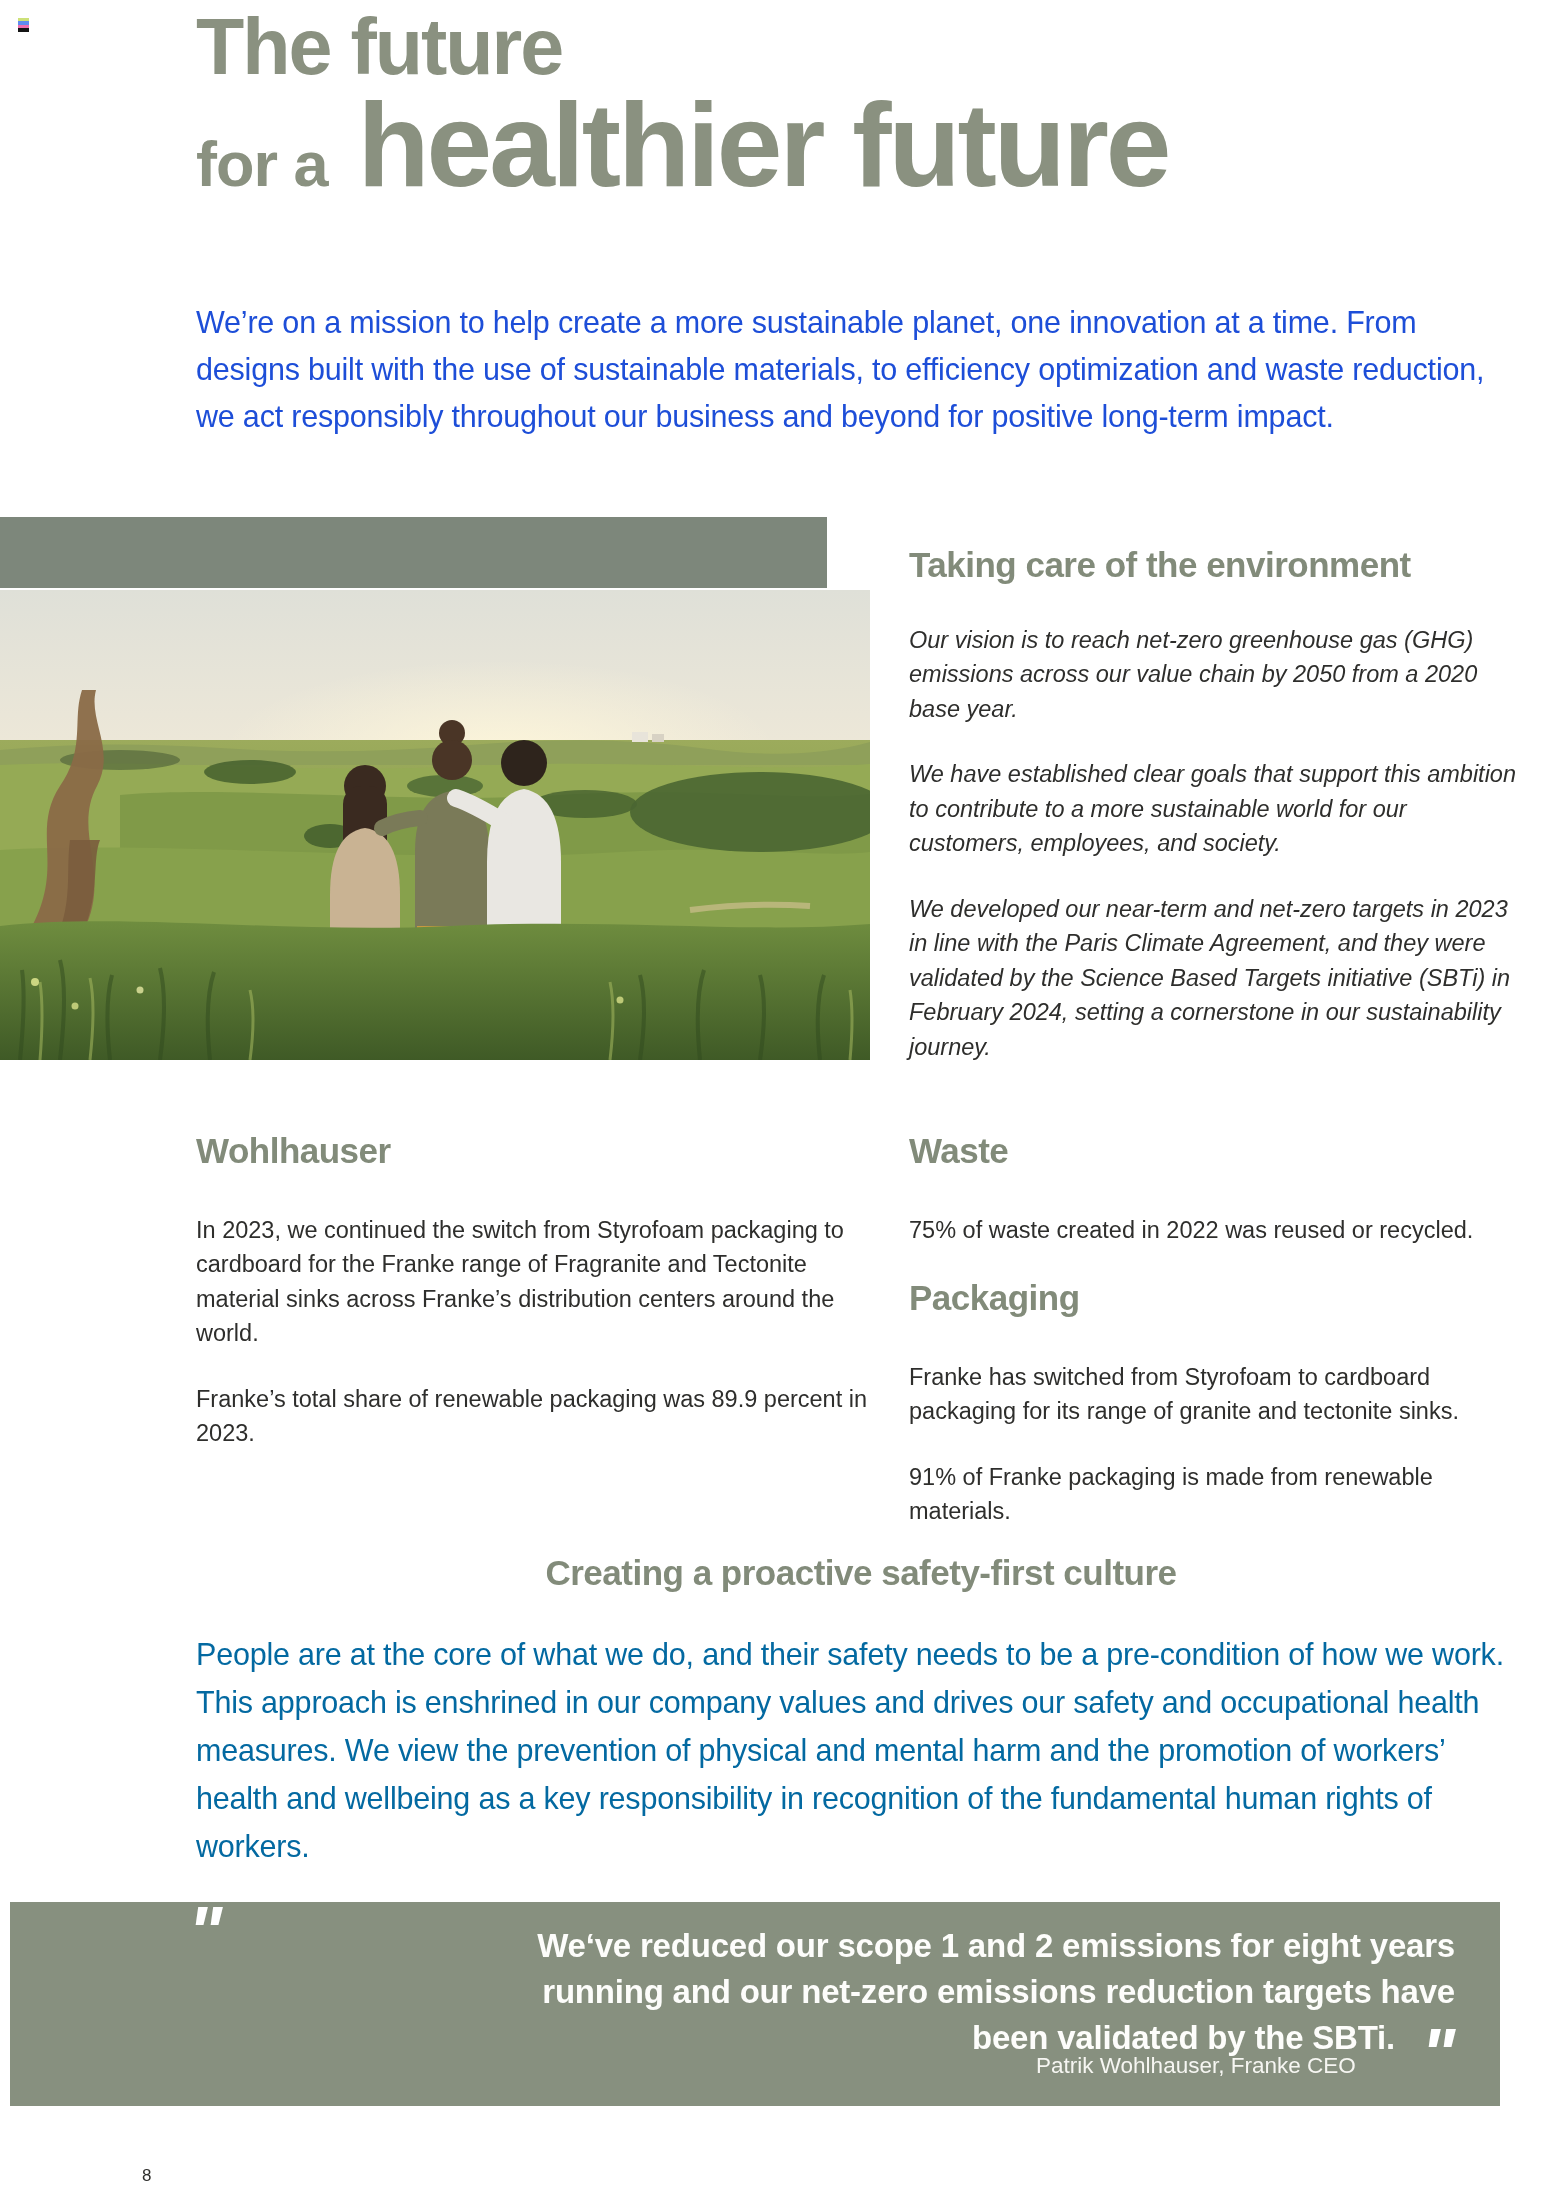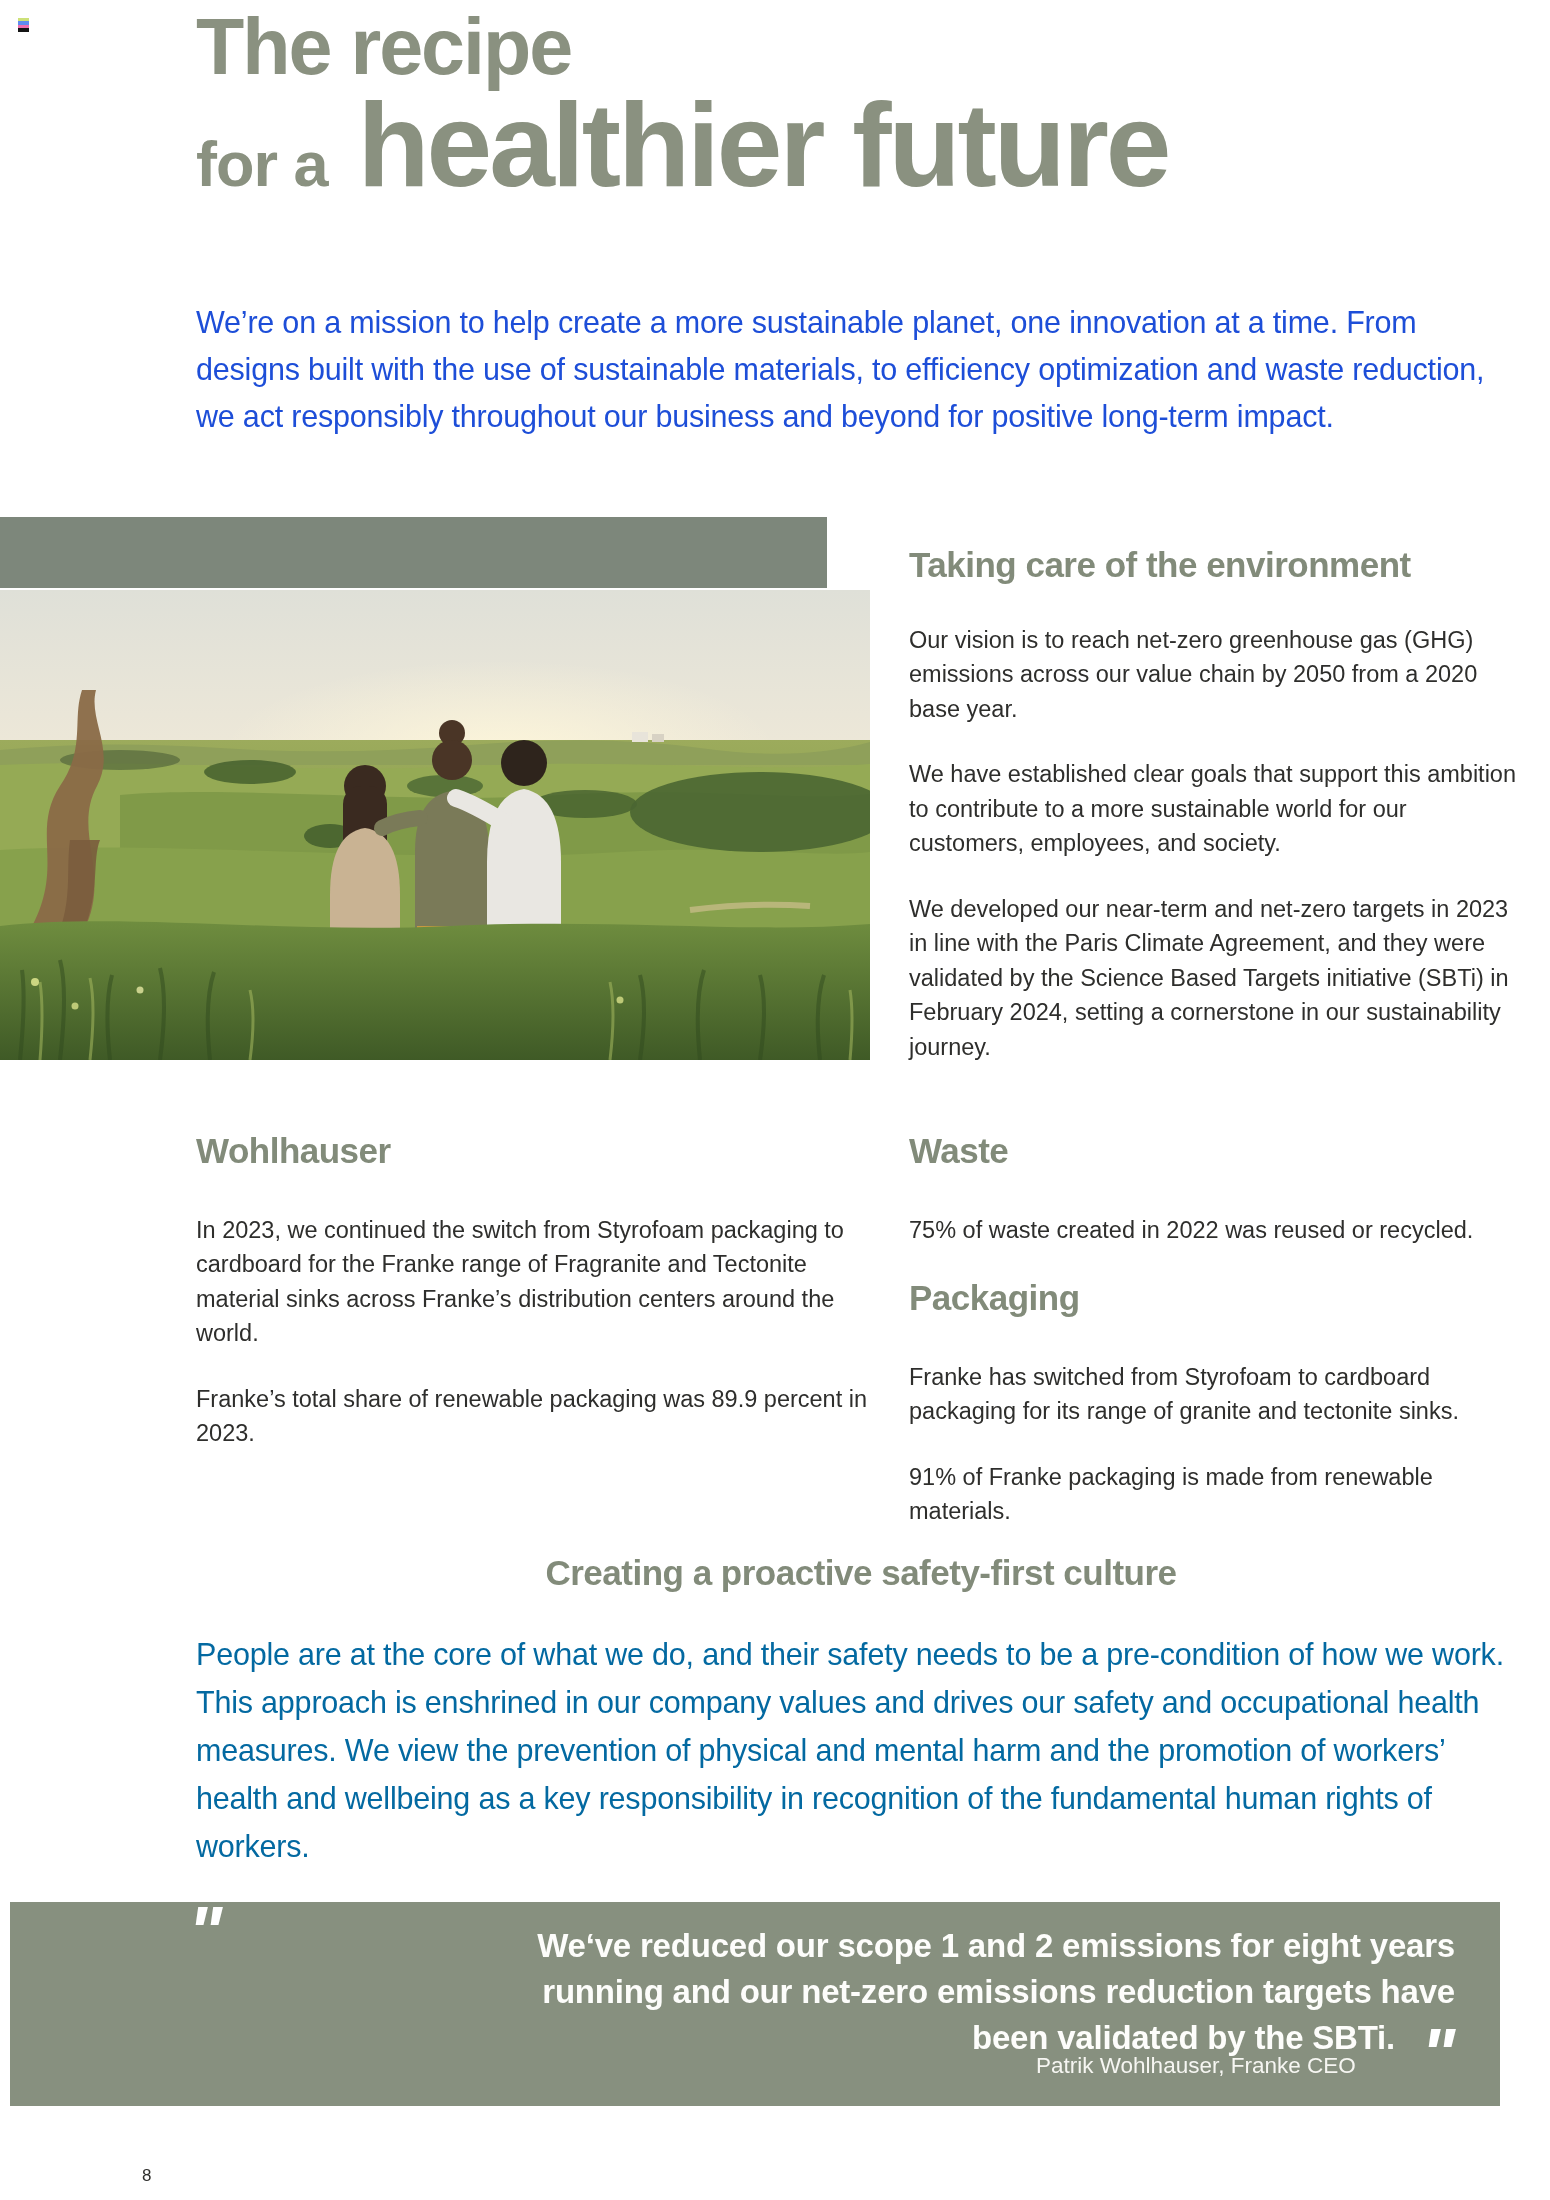--- a/index.html
+++ b/index.html
@@ -28,21 +28,21 @@
   .band{position:absolute;left:0;top:517px;width:827px;height:71px;background:var(--band-green,#7d877b);}
   .photo{position:absolute;left:0;top:590px;width:870px;height:470px;overflow:hidden;background:#dfe0d8;}
   .photo svg{display:block;}
 
   
   .col{position:absolute;}
   .col h2{margin:0;font-size:35px;line-height:1.1;color:var(--accent-sage,#828b7a);letter-spacing:-0.5px;}
   .col p{margin:0;font-size:23.5px;line-height:1.47;color:#2e2e2c;}
   .env{left:909px;top:522px;width:614px;margin-top:24px;}
   .env h2{margin-bottom:38px;}
-  .env p{margin-bottom:31px;}
+  .env p{margin-bottom:31px;font-style:italic;}
   .resources{left:196px;top:1132px;width:680px;}
   .resources h2{margin-bottom:42px;}
   .resources p{margin-bottom:31px;}
   .rightcol{left:909px;top:1132px;width:622px;}
   .rightcol h2{margin-bottom:42px;}
   .rightcol h2.second{margin-top:32px;margin-bottom:42px;}
   .rightcol p{margin-bottom:31px;}
 
   
   .safety{position:absolute;left:196px;top:1553px;width:1330px;}
@@ -66,21 +66,21 @@
 <body>
 
 <div class="reg-mark">
   <div class="reg-stripe" style="background: rgb(205, 225, 120);"></div>
   <div class="reg-stripe" style="background: rgb(95, 140, 240);"></div>
   <div class="reg-stripe" style="background: rgb(238, 111, 174);"></div>
   <div class="reg-stripe" style="background: rgb(20, 20, 20);"></div>
 </div>
 
 <h1 class="title">
-  <span class="t1">The recipe</span>
+  <span class="t1">The future</span>
   <span class="t2"><span class="t2s">for a</span><span class="t2b">healthier future</span></span>
 </h1>
 
 <p class="intro">We’re on a mission to help create a more sustainable planet, one innovation at a time. From designs built with the use of sustainable materials, to efficiency optimization and waste reduction, we act responsibly throughout our business and beyond for positive long-term impact.</p>
 
 <div class="band"></div>
 
 <div class="photo">
   <svg width="870" height="470" viewBox="0 0 870 470">
     <defs>

